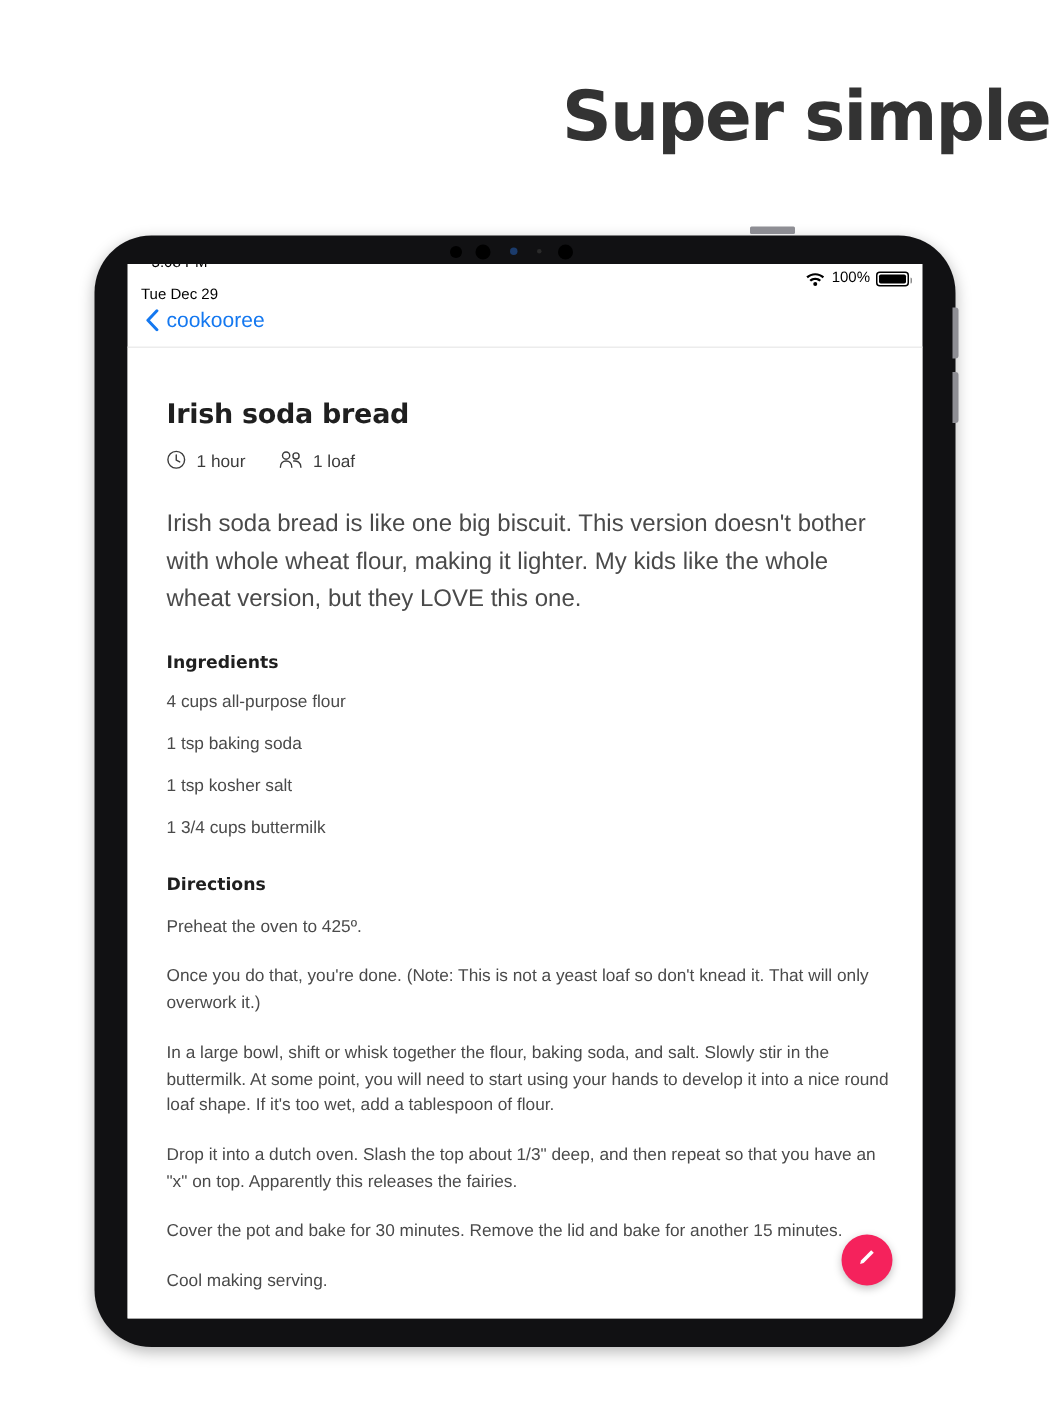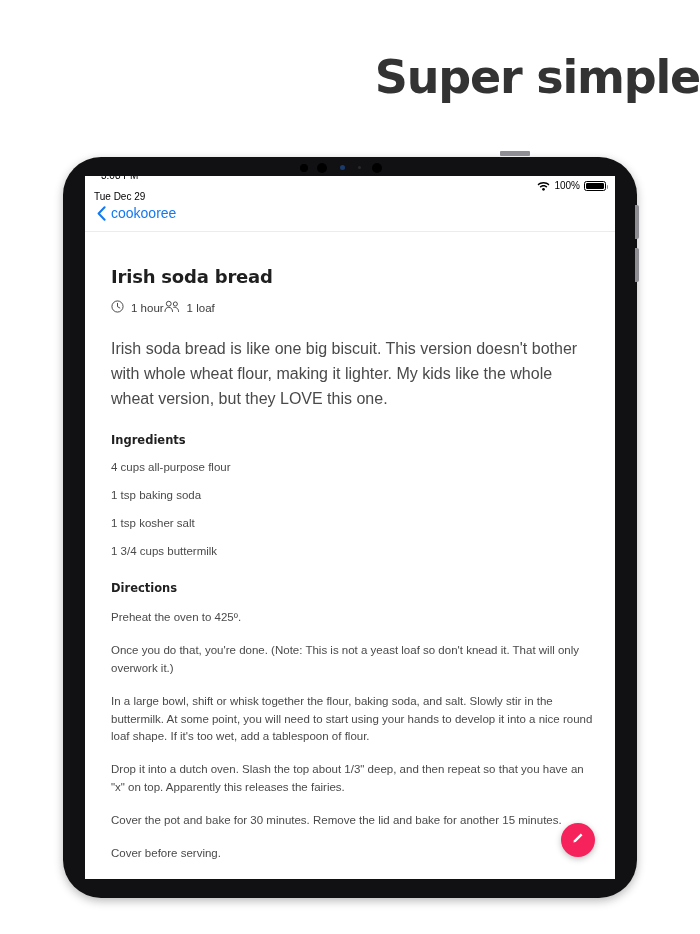--- a/index.html
+++ b/index.html
@@ -186,20 +186,21 @@
     font-weight: bold;
     color: #1f1f1f;
     margin: 0 0 13px 0;
     font-family: "DejaVu Sans", sans-serif;
     letter-spacing: -0.2px;
   }
 
   .meta {
     display: flex;
     align-items: center;
+    gap: 22px;
     margin-bottom: 22px;
   }
   .meta-item {
     display: flex;
     align-items: center;
     gap: 7px;
     font-size: 11.5px;
     color: #3b3b3b;
   }
 
@@ -345,21 +346,21 @@
       <p class="ing">1 3/4 cups buttermilk</p>
 
       <div class="spacer-lg"></div>
 
       <h2 class="section-head">Directions</h2>
       <p class="dir">Preheat the oven to 425º.</p>
       <p class="dir">Once you do that, you're done. (Note: This is not a yeast loaf so don't knead it. That will only overwork it.)</p>
       <p class="dir">In a large bowl, shift or whisk together the flour, baking soda, and salt. Slowly stir in the buttermilk. At some point, you will need to start using your hands to develop it into a nice round loaf shape. If it's too wet, add a tablespoon of flour.</p>
       <p class="dir">Drop it into a dutch oven. Slash the top about 1/3" deep, and then repeat so that you have an "x" on top. Apparently this releases the fairies.</p>
       <p class="dir">Cover the pot and bake for 30 minutes. Remove the lid and bake for another 15 minutes.</p>
-      <p class="dir">Cover before serving.</p>
+      <p class="dir">Cool making serving.</p>
 
       <div class="spacer-lg"></div>
 
       <h2 class="section-head">Source</h2>
       <p class="source-val">Mom</p>
 
     </div>
 
     <div class="fab">
       <span>

